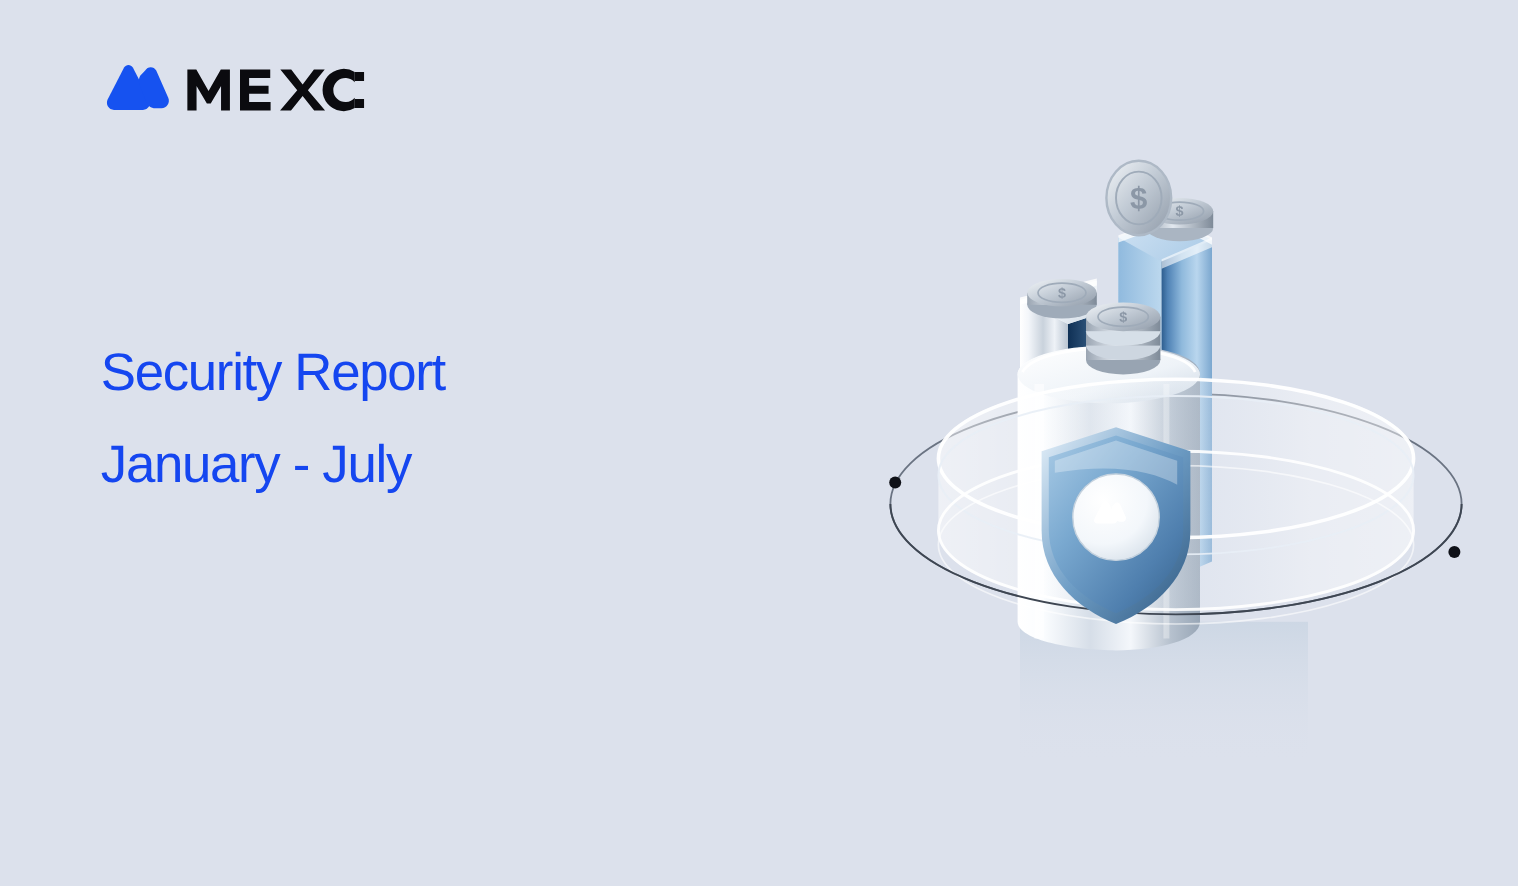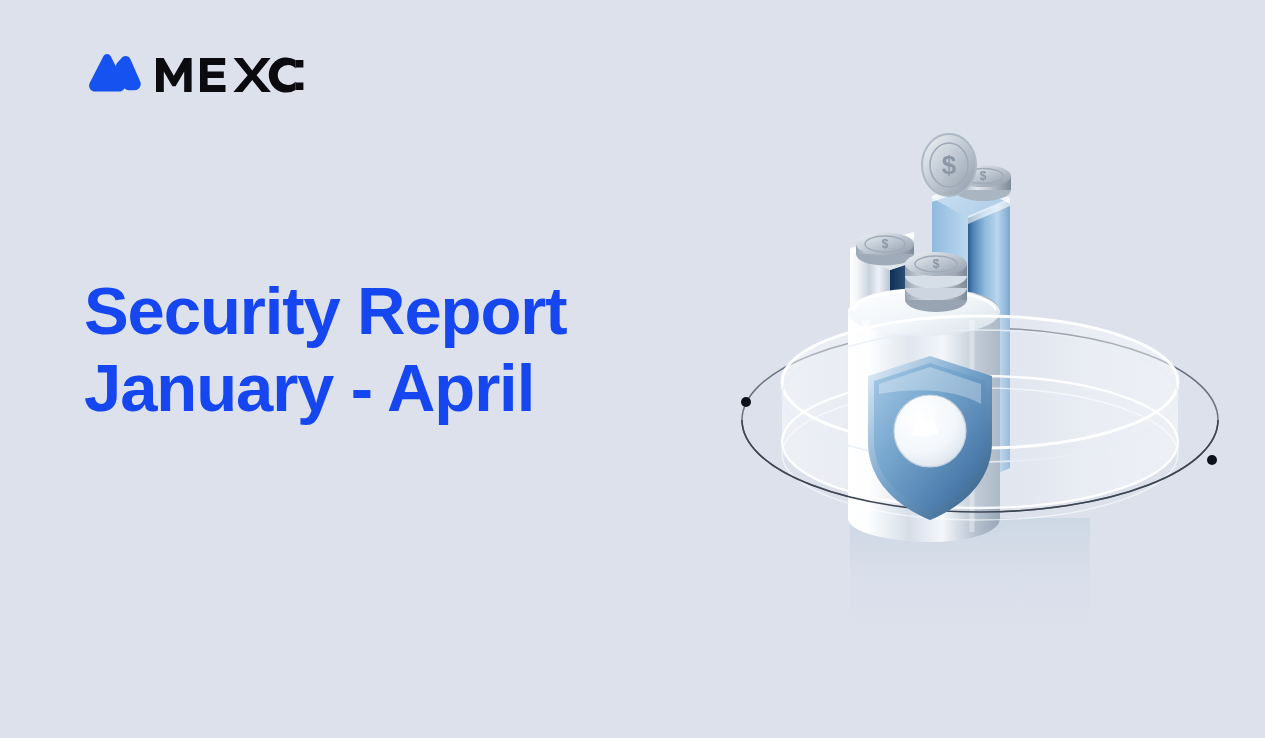--- a/index.html
+++ b/index.html
@@ -35,22 +35,22 @@
 
   
   .headline {
     position: absolute;
     left: 84px;
     top: 272px;
     width: 700px;
     margin: 0;
     color: #1546f0;
     font-family: "Liberation Sans", sans-serif;
-    font-weight: 700;
-    font-size: 67px;
+    font-weight: 400;
+    font-size: 44px;
     line-height: 77px;
     letter-spacing: -1.1px;
     white-space: nowrap;
   }
   .headline .ln { display: block; }
 
   
   .art {
     position: absolute;
     left: 700px;
@@ -84,21 +84,21 @@
 
           <path d="M139.6 4.0 a17.6 17.6 0 1 0 0 30.0 v-8.5 a10.1 10.1 0 1 1 0 -13.0 Z"></path>
           <path d="M139.6 4.0 h7.8 v7.6 h-7.8 Z M139.6 26.4 h7.8 v7.6 h-7.8 Z"></path>
         </g>
       </svg>
     </span>
   </div>
 
   <h1 class="headline">
     <span class="ln">Security Report</span>
-    <span class="ln">January - April</span>
+    <span class="ln">January - July</span>
   </h1>
 
   <div class="art">
     <svg viewBox="0 0 565 520" aria-hidden="true">
       <defs>
 
         <linearGradient id="silverFrontA" x1="0" y1="0" x2="1" y2="0">
           <stop offset="0" stop-color="#ffffff"></stop>
           <stop offset="0.18" stop-color="#f3f6fa"></stop>
           <stop offset="0.48" stop-color="#c9d2dc"></stop>

